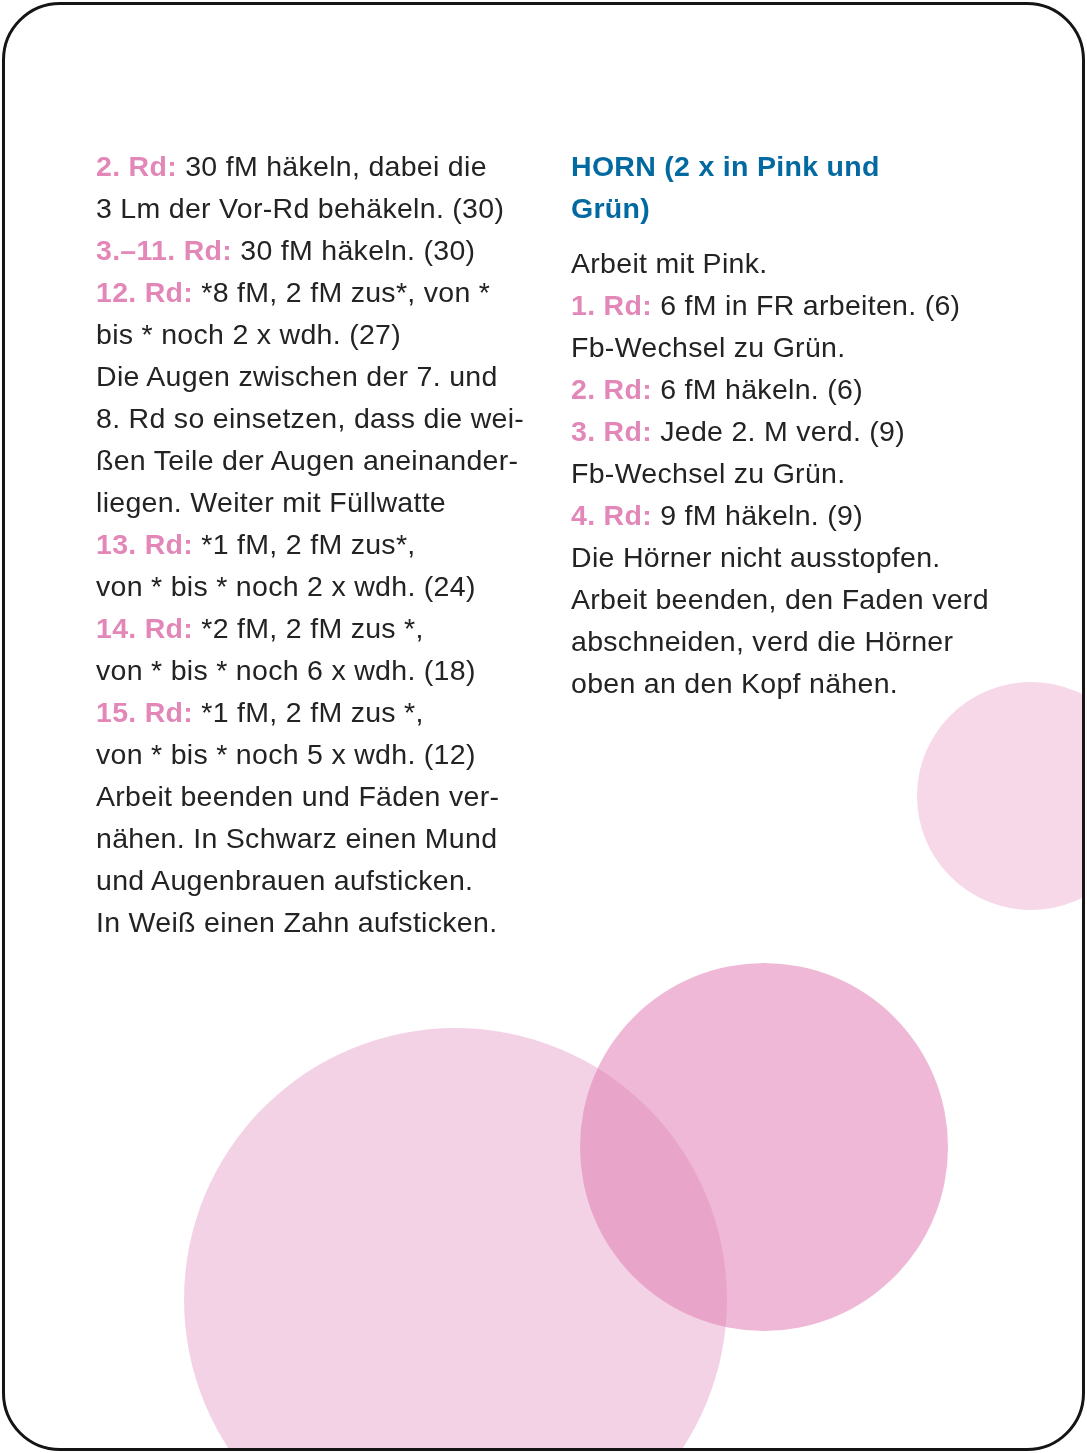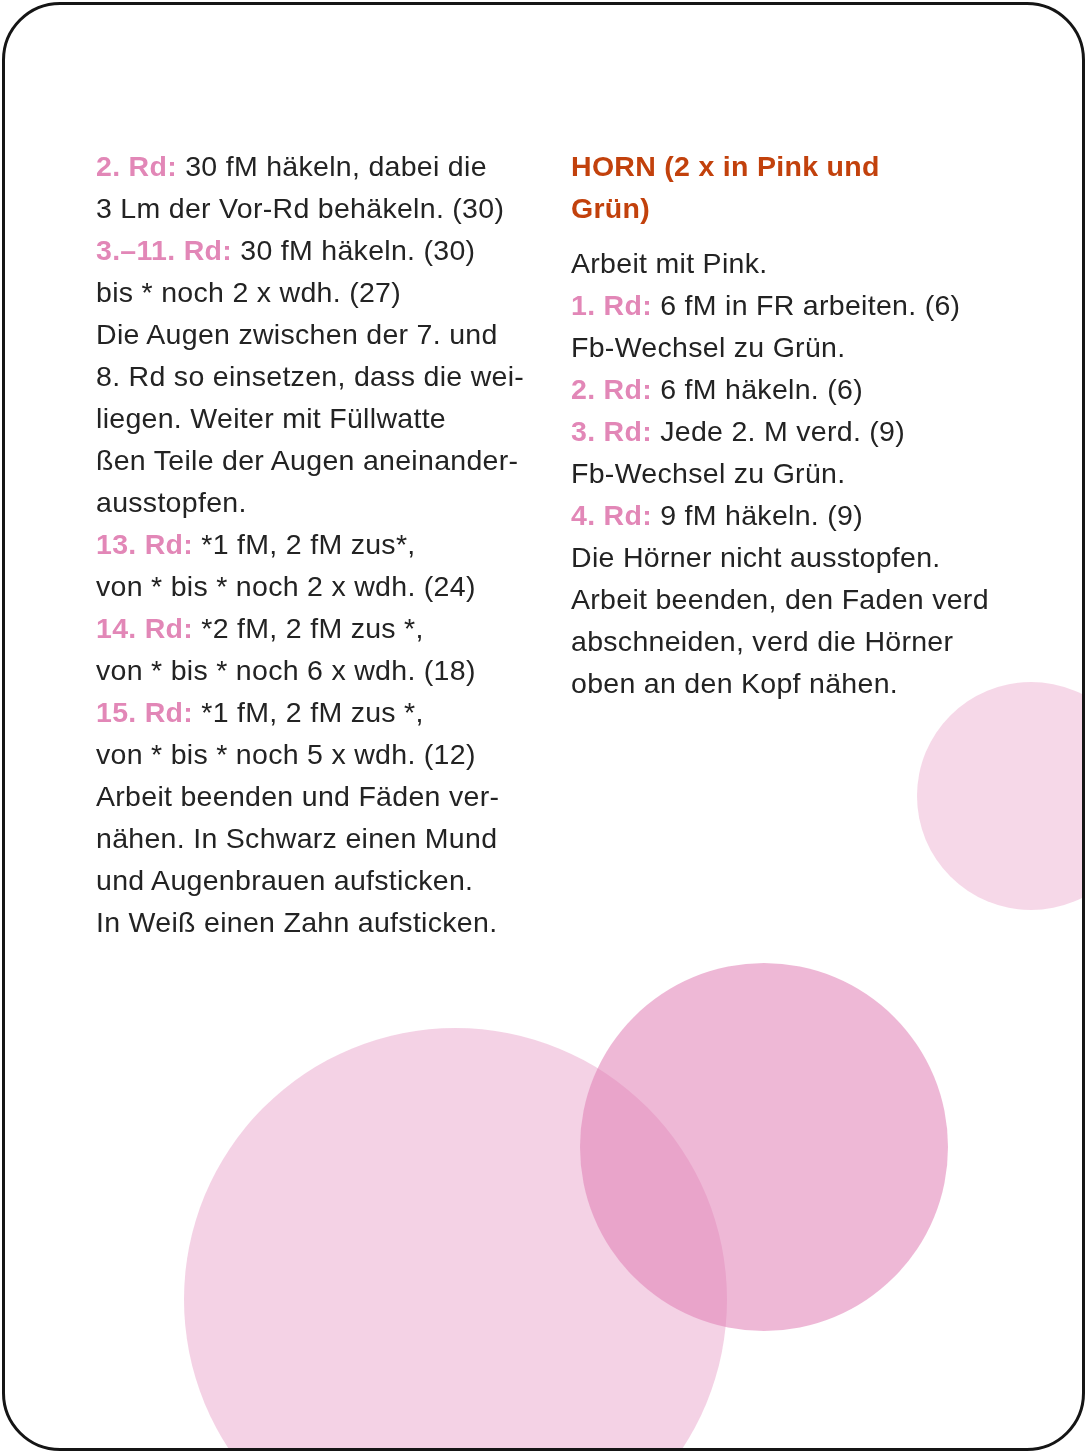--- a/index.html
+++ b/index.html
@@ -41,21 +41,21 @@
     white-space:nowrap;
   }
   .col-left{left:91px;top:140px;width:450px;}
   .col-right{left:566px;top:140px;width:460px;}
   .rd{
     color:#e287b7;
     font-weight:700;
     margin-top:37px;
   }
   .heading{
-    color:#c2410c;
+    color:#0369a1;
     font-weight:700;
     line-height:42px;
   }
   .heading-gap{height:13px;}
   .line{white-space:pre-wrap;}
 </style>
 </head>
 <body>
 
 <div class="card">
@@ -63,26 +63,26 @@
   <div class="decor-layer">
     <div class="circle circle-small"></div>
     <div class="circle circle-light"></div>
     <div class="circle circle-dark"></div>
   </div>
 
   <div class="col col-left" id="left-lines">
       <div class="line"><span class="rd">2. Rd:</span><span> 30 fM häkeln, dabei die</span></div>
       <div class="line"><span>3 Lm der Vor-Rd behäkeln. (30)</span></div>
       <div class="line"><span class="rd">3.–11. Rd:</span><span> 30 fM häkeln. (30)</span></div>
+      <div class="line"><span class="rd">12. Rd:</span><span> *8 fM, 2 fM zus*, von *</span></div>
       <div class="line"><span>bis * noch 2 x wdh. (27)</span></div>
       <div class="line"><span>Die Augen zwischen der 7. und</span></div>
       <div class="line"><span>8. Rd so einsetzen, dass die wei-</span></div>
+      <div class="line"><span>ßen Teile der Augen aneinander-</span></div>
       <div class="line"><span>liegen. Weiter mit Füllwatte</span></div>
-      <div class="line"><span>ßen Teile der Augen aneinander-</span></div>
-      <div class="line"><span>ausstopfen.</span></div>
       <div class="line"><span class="rd">13. Rd:</span><span> *1 fM, 2 fM zus*,</span></div>
       <div class="line"><span>von * bis * noch 2 x wdh. (24)</span></div>
       <div class="line"><span class="rd">14. Rd:</span><span> *2 fM, 2 fM zus *,</span></div>
       <div class="line"><span>von * bis * noch 6 x wdh. (18)</span></div>
       <div class="line"><span class="rd">15. Rd:</span><span> *1 fM, 2 fM zus *,</span></div>
       <div class="line"><span>von * bis * noch 5 x wdh. (12)</span></div>
       <div class="line"><span>Arbeit beenden und Fäden ver-</span></div>
       <div class="line"><span>nähen. In Schwarz einen Mund</span></div>
       <div class="line"><span>und Augenbrauen aufsticken.</span></div>
       <div class="line"><span>In Weiß einen Zahn aufsticken.</span></div>

